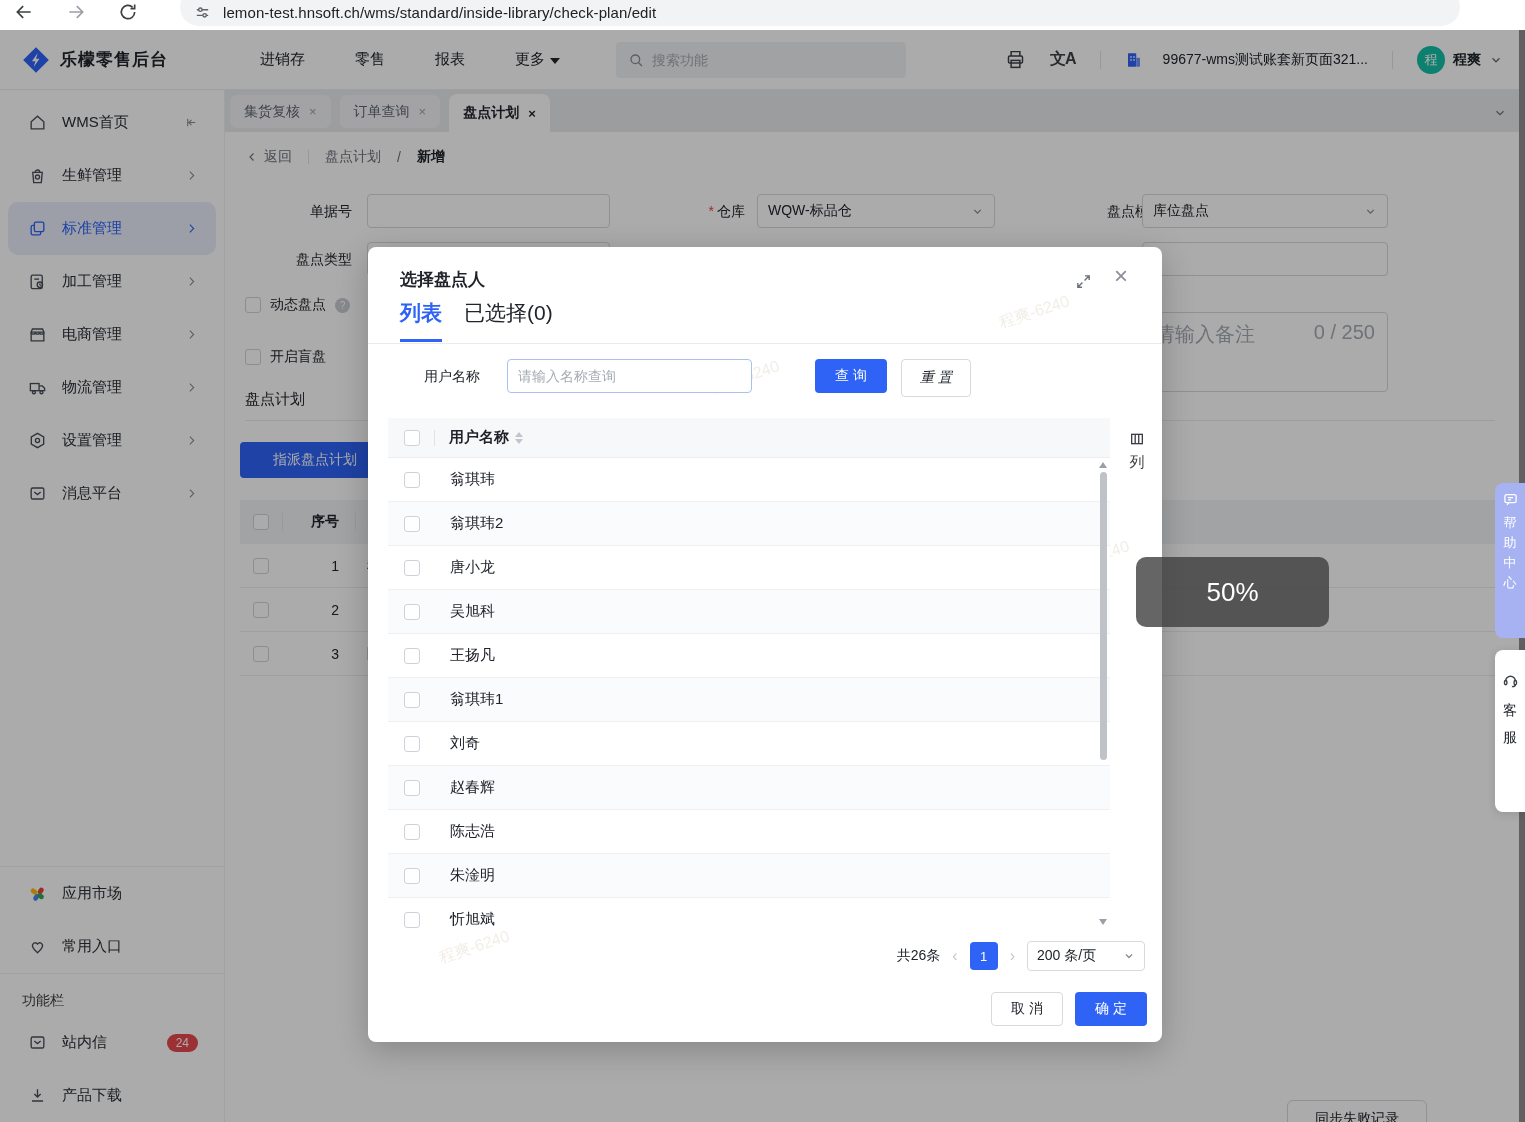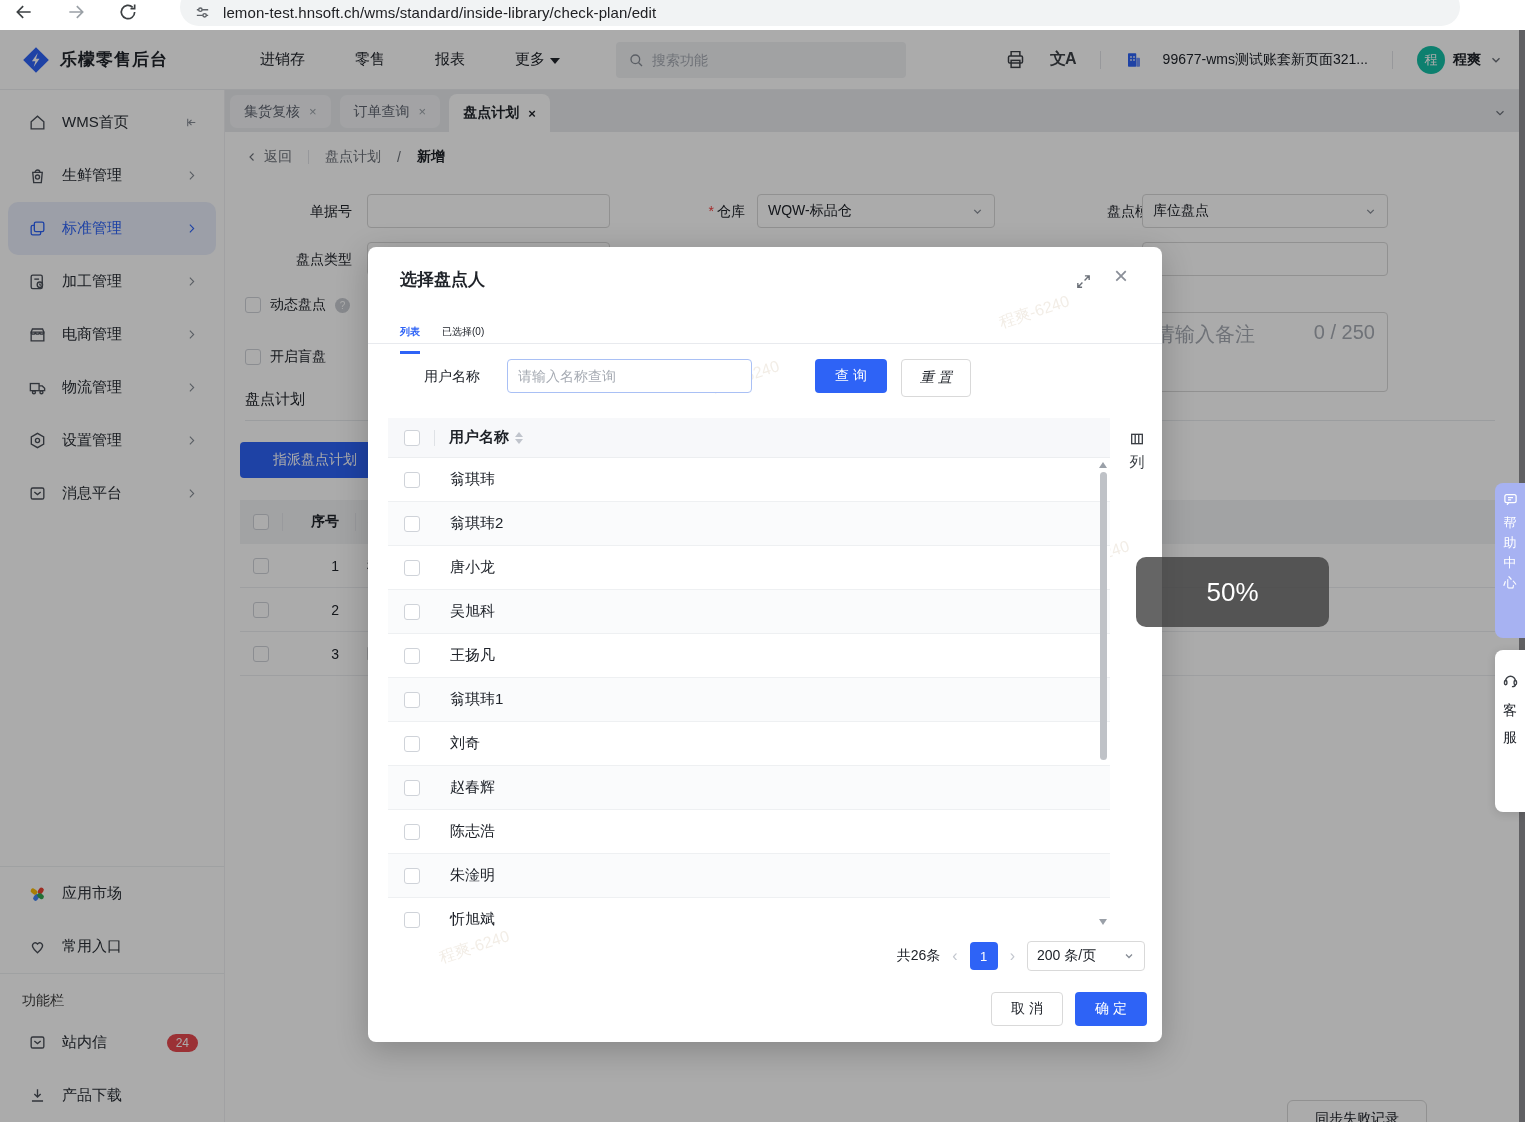--- a/index.html
+++ b/index.html
@@ -97,21 +97,21 @@
 
   
   .mask { position:absolute; inset:0; background:rgba(0,0,0,0.33); z-index:10; }
 
   
   .modal { position:absolute; left:368px; top:217px; width:794px; height:795px; background:#fff; border-radius:8px; box-shadow:0 8px 32px rgba(0,0,0,0.22); z-index:20; overflow:hidden; }
   .wm { position:absolute; font-size:16px; color:rgba(190,165,130,0.20); transform:rotate(-18deg); white-space:nowrap; pointer-events:none; }
   .m-title { position:absolute; left:32px; top:21px; font-size:17px; font-weight:700; color:#1f2329; }
   .m-expand { position:absolute; right:70px; top:26px; width:17px; height:17px; color:#6b7078; cursor:pointer; }
   .m-close { position:absolute; right:34px; top:17px; font-size:24px; color:#8a8f98; cursor:pointer; line-height:1; }
-  .m-tabs { position:absolute; left:32px; top:78px; display:flex; gap:22px; font-size:10px; }
+  .m-tabs { position:absolute; left:32px; top:52px; display:flex; gap:22px; font-size:21px; }
   .m-tab { color:#20242b; padding-bottom:12px; cursor:pointer; }
   .m-tab.on { color:#2e63f6; font-weight:600; border-bottom:3px solid #2e63f6; }
   .m-tabline { position:absolute; left:0; top:96px; width:100%; height:1px; background:#e8eaee; }
   .f-lbl { position:absolute; left:56px; top:112px; height:34px; line-height:34px; font-size:14px; color:#20242b; }
   .f-inp { position:absolute; left:139px; top:112px; width:245px; height:34px; border:1px solid #a9c0f5; border-radius:4px; padding:0 10px; font-size:14px; color:#20242b; outline:none; }
   .f-inp::placeholder { color:#a6abb3; }
   .m-search { position:absolute; left:447px; top:112px; width:72px; height:34px; }
   .m-reset { position:absolute; left:533px; top:112px; width:70px; height:38px; background:#fff; border:1px solid #d9d9d9; border-radius:4px; color:#20242b; font-size:14px; display:flex; align-items:center; justify-content:center; cursor:pointer; font-family:inherit;font-style:italic; }
 
   .m-table { position:absolute; left:20px; top:171px; width:722px; }

